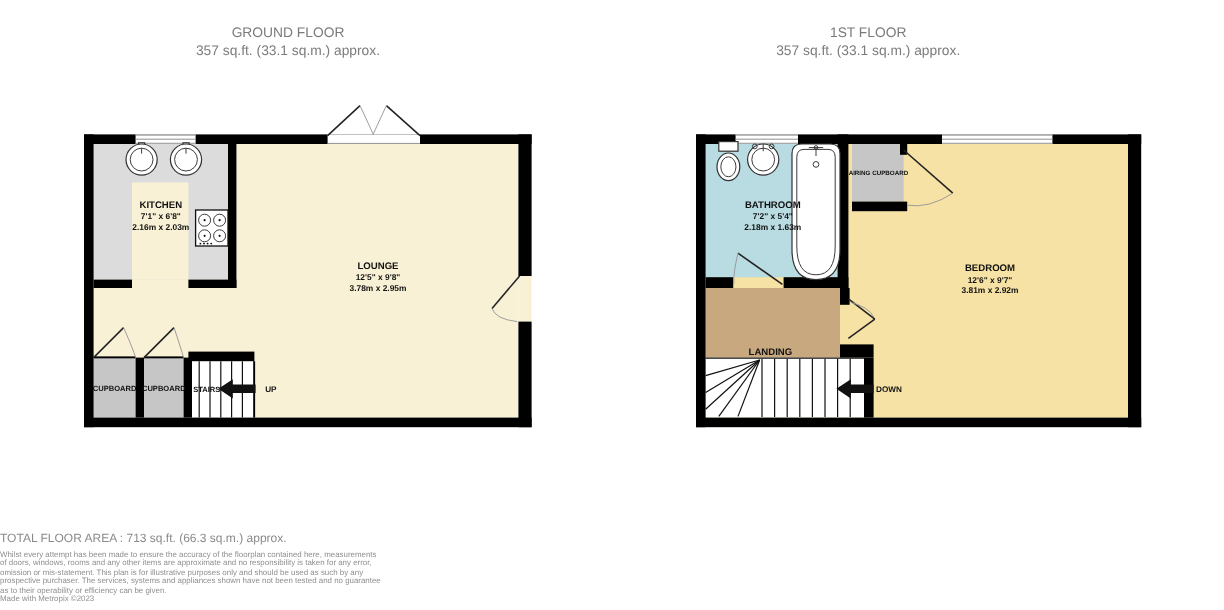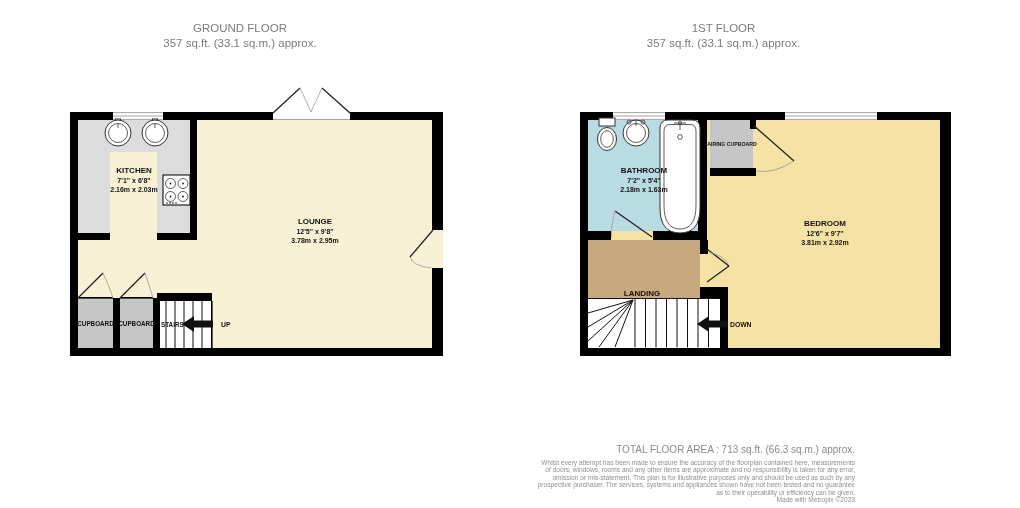--- a/index.html
+++ b/index.html
@@ -13,21 +13,21 @@
   .fill-wall{fill:var(--wall);} .fill-cream{fill:var(--cream);} .fill-gold{fill:var(--gold);}
   .fill-blue{fill:var(--bathroom_blue);} .fill-tan{fill:var(--landing_tan);}
   .fill-counter{fill:var(--counter_gray);} .fill-cup{fill:var(--cupboard_gray);}
   .fixture{fill:#fff;stroke:#333;stroke-width:1;}
   .fixline{fill:none;stroke:#333;stroke-width:0.8;}
   .doorleaf{stroke:#222;stroke-width:1.3;fill:none;}
   .doorarc{stroke:#999;stroke-width:0.8;fill:none;}
   .tread{stroke:#111;stroke-width:1;}
   .winline{stroke:#8a8a8a;stroke-width:0.8;}
   .arrow{fill:#111;}
-  .footer{position:absolute;left:0;width:855px;text-align:right;color:var(--footer_gray);}
+  .footer{position:absolute;left:0;width:855px;text-align:left;color:var(--footer_gray);}
   .footer-total{top:444px;font-size:10px;}
   .footer-small{top:459px;font-size:6.6px;line-height:7.4px;white-space:pre-line;color:#8f8f8f;}
   .footer-credit{top:496px;font-size:6.6px;color:#8f8f8f;}
 </style>
 </head>
 <body>
 
 <div class="stage">
 
   <div class="floor-title" style="left:60px;width:360px;">

